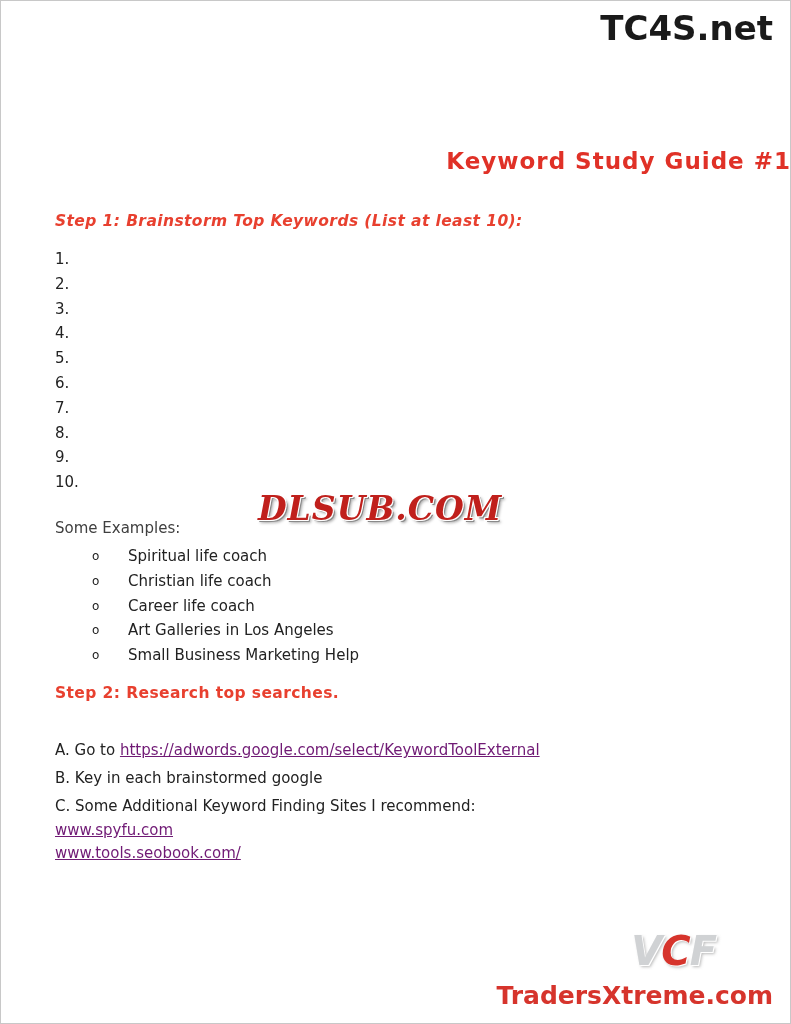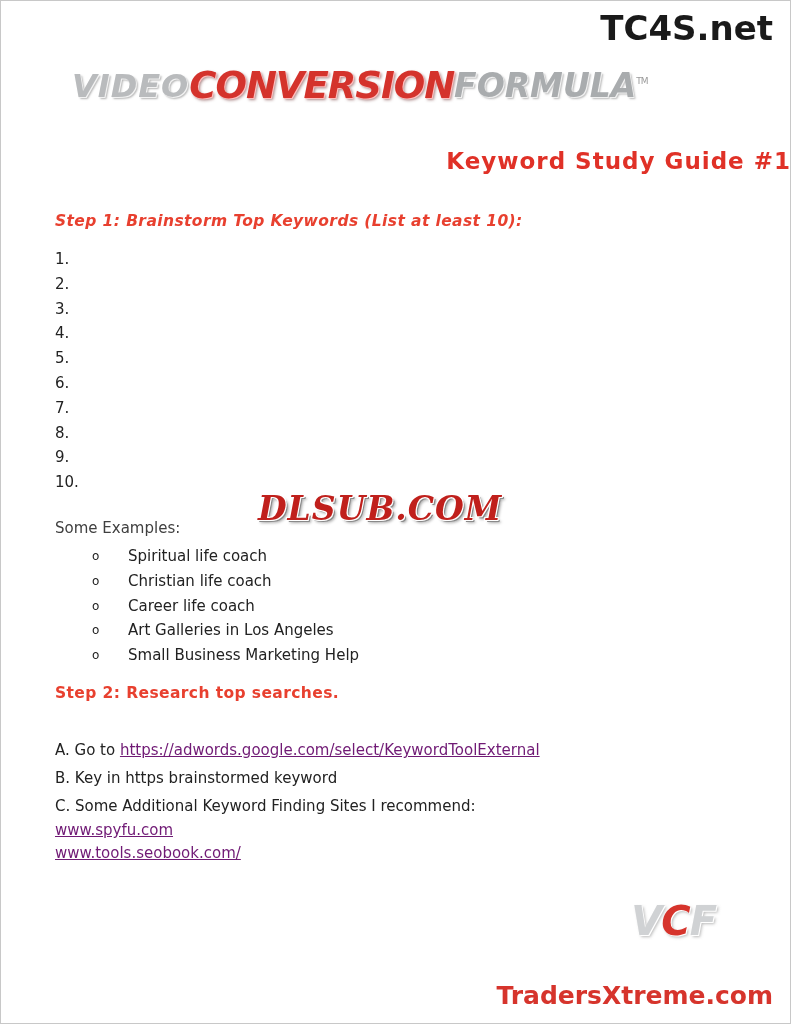--- a/index.html
+++ b/index.html
@@ -200,21 +200,21 @@
       1px 1px 0 #ffffff,
       2px 2px 0 #8a8a8a,
       3px 3px 3px rgba(0,0,0,.35);
     white-space: nowrap;
   }
 
   
   .vcf-mark {
     position: absolute;
     right: 75px;
-    bottom: 80px;
+    bottom: 50px;
     font-family: "DejaVu Sans", sans-serif;
     font-weight: bold;
     font-style: italic;
     font-size: 40px;
     letter-spacing: -1px;
     color: #c9cbcd;
     text-shadow: 1px 1px 0 #ffffff, 2px 2px 3px rgba(120,120,120,.5);
     white-space: nowrap;
   }
   .vcf-mark .v { color: #d0d2d4; }
@@ -234,23 +234,20 @@
   }
 </style>
 </head>
 <body>
 
 <div class="page">
   <div class="page-border"></div>
 
   <div class="site-watermark">TC4S.net</div>
 
-  <div class="banner">
-    <span class="w1">VIDEO</span><span class="w2">CONVERSION</span><span class="w3">FORMULA</span><span class="tm">TM</span>
-  </div>
 
   <div class="doc-title">Keyword Study Guide #1</div>
 
   <div class="step-heading" id="step1-heading">Step 1: Brainstorm Top Keywords (List at least 10):</div>
 
   <ul class="numbered-list">
     <li>1.</li>
     <li>2.</li>
     <li>3.</li>
     <li>4.</li>
@@ -271,21 +268,21 @@
     <li><span class="bullet">o</span><span>Christian life coach</span></li>
     <li><span class="bullet">o</span><span>Career life coach</span></li>
     <li><span class="bullet">o</span><span>Art Galleries in Los Angeles</span></li>
     <li><span class="bullet">o</span><span>Small Business Marketing Help</span></li>
   </ul>
 
   <div class="step-heading" id="step2-heading">Step 2: Research top searches.</div>
 
   <ul class="lettered-list">
     <li><span>A. Go to </span><a class="link" href="#">https://adwords.google.com/select/KeywordToolExternal</a></li>
-    <li>B. Key in https brainstormed keyword</li>
+    <li>B. Key in each brainstormed google</li>
     <li>C. Some Additional Keyword Finding Sites I recommend:</li>
   </ul>
 
   <ul class="plain-links">
     <li><a class="link" href="#">www.spyfu.com</a></li>
     <li><a class="link" href="#">www.tools.seobook.com/</a></li>
   </ul>
 
   <div class="vcf-mark"><span class="v">V</span><span class="c">C</span><span class="f">F</span></div>
 

